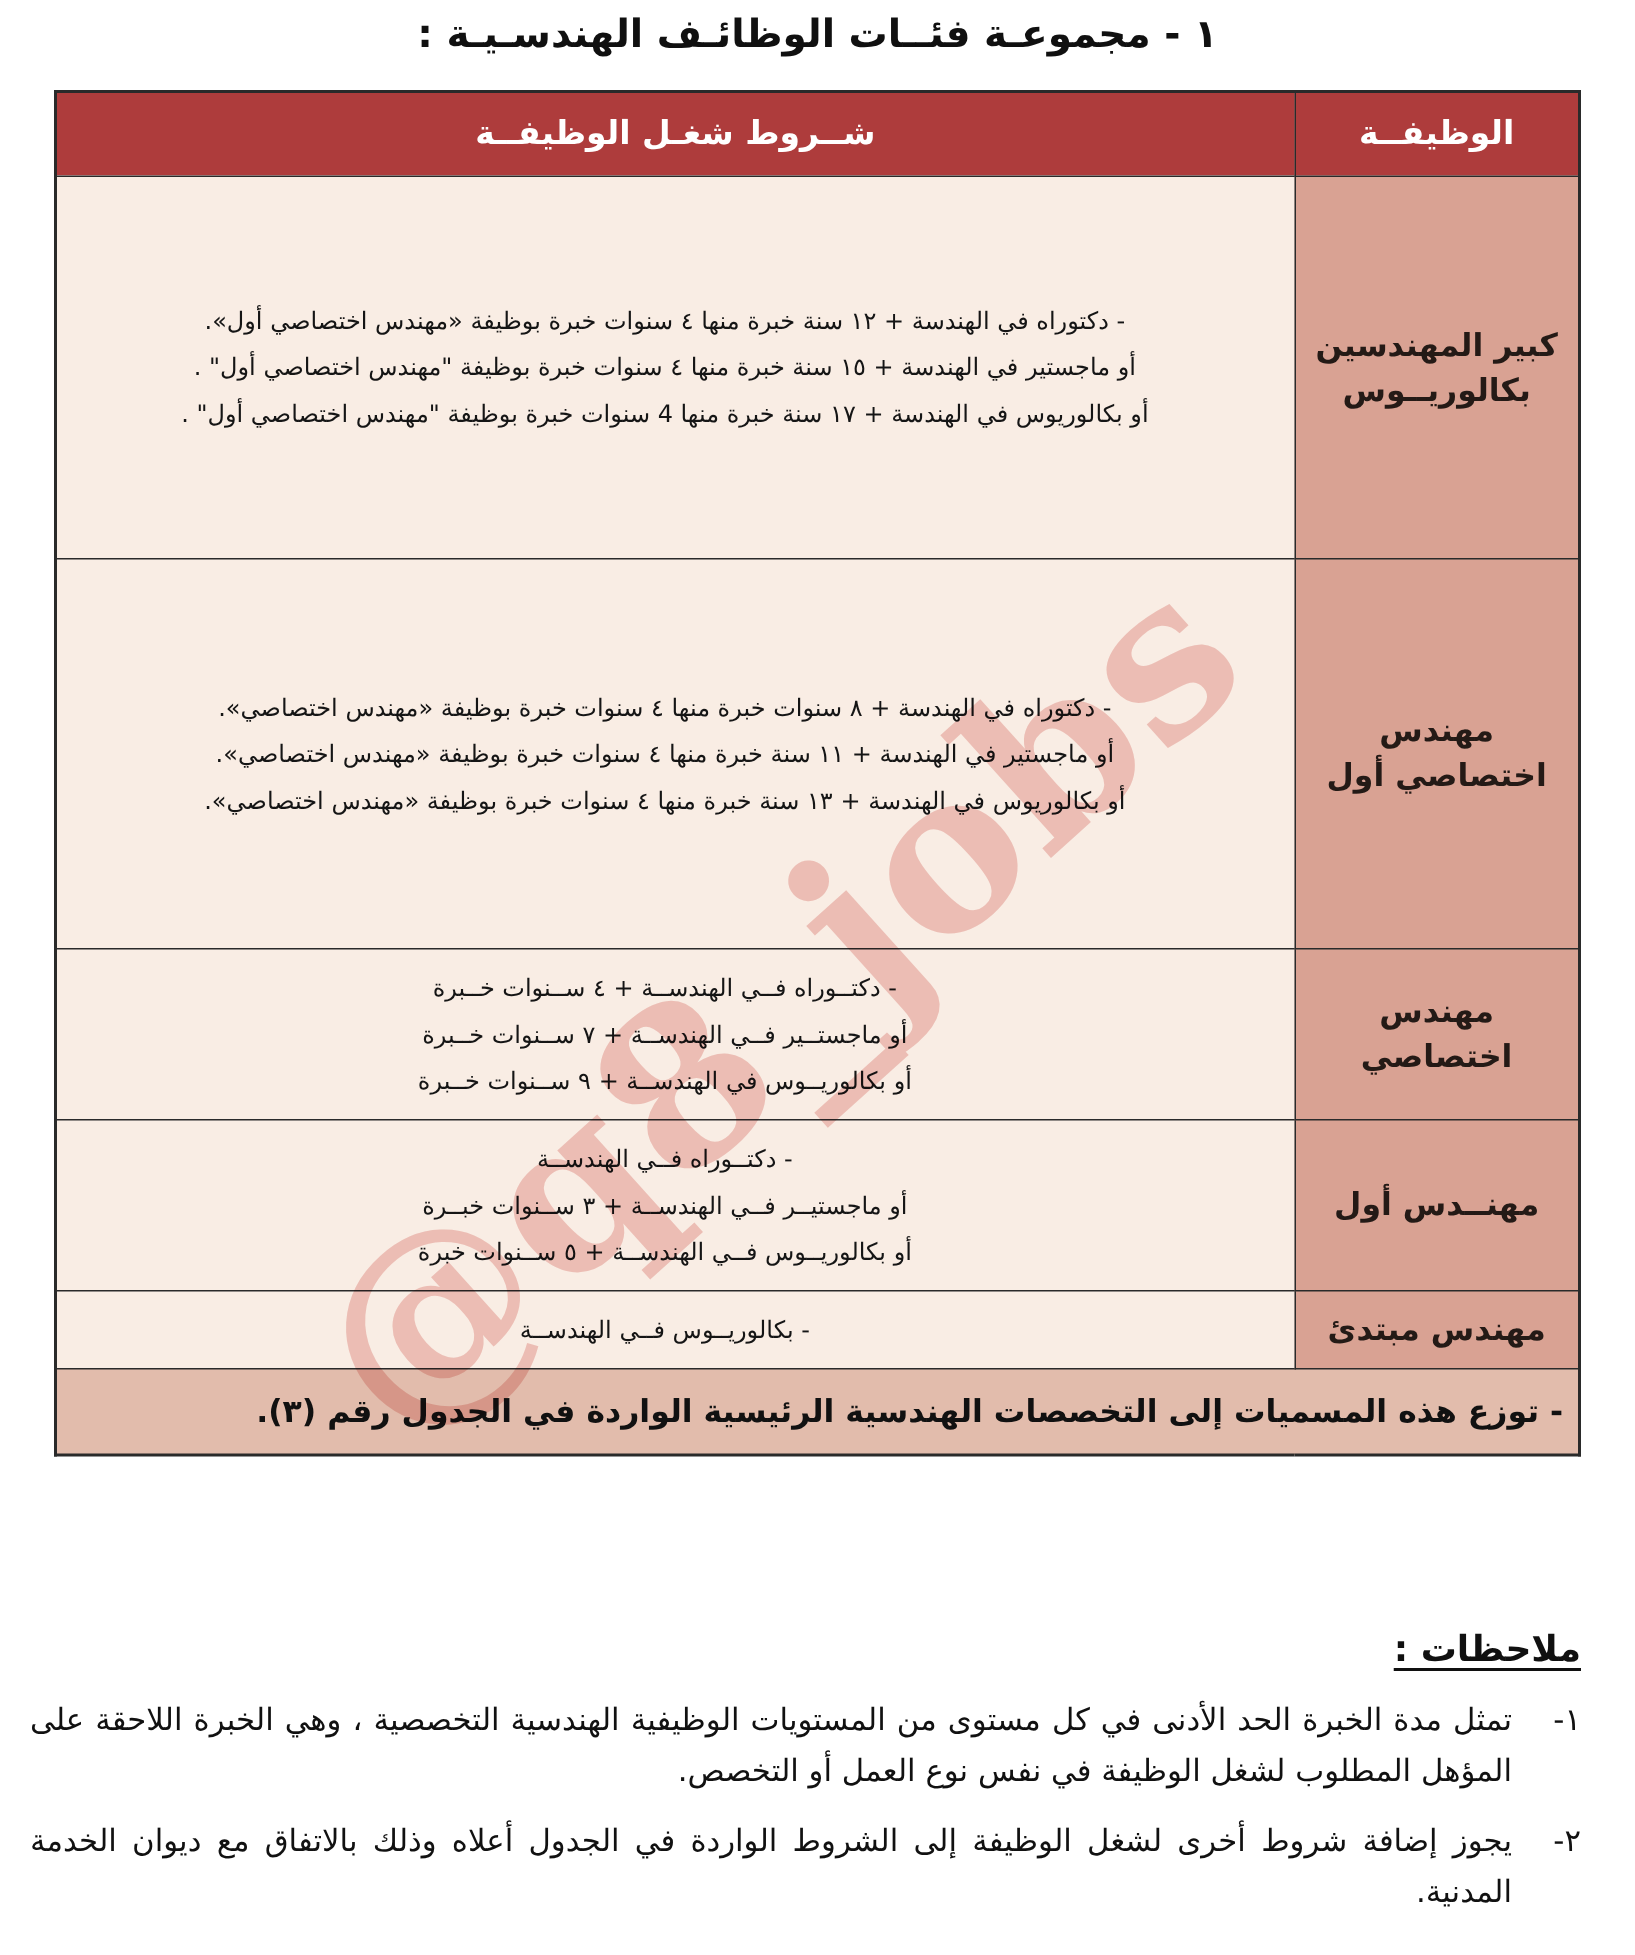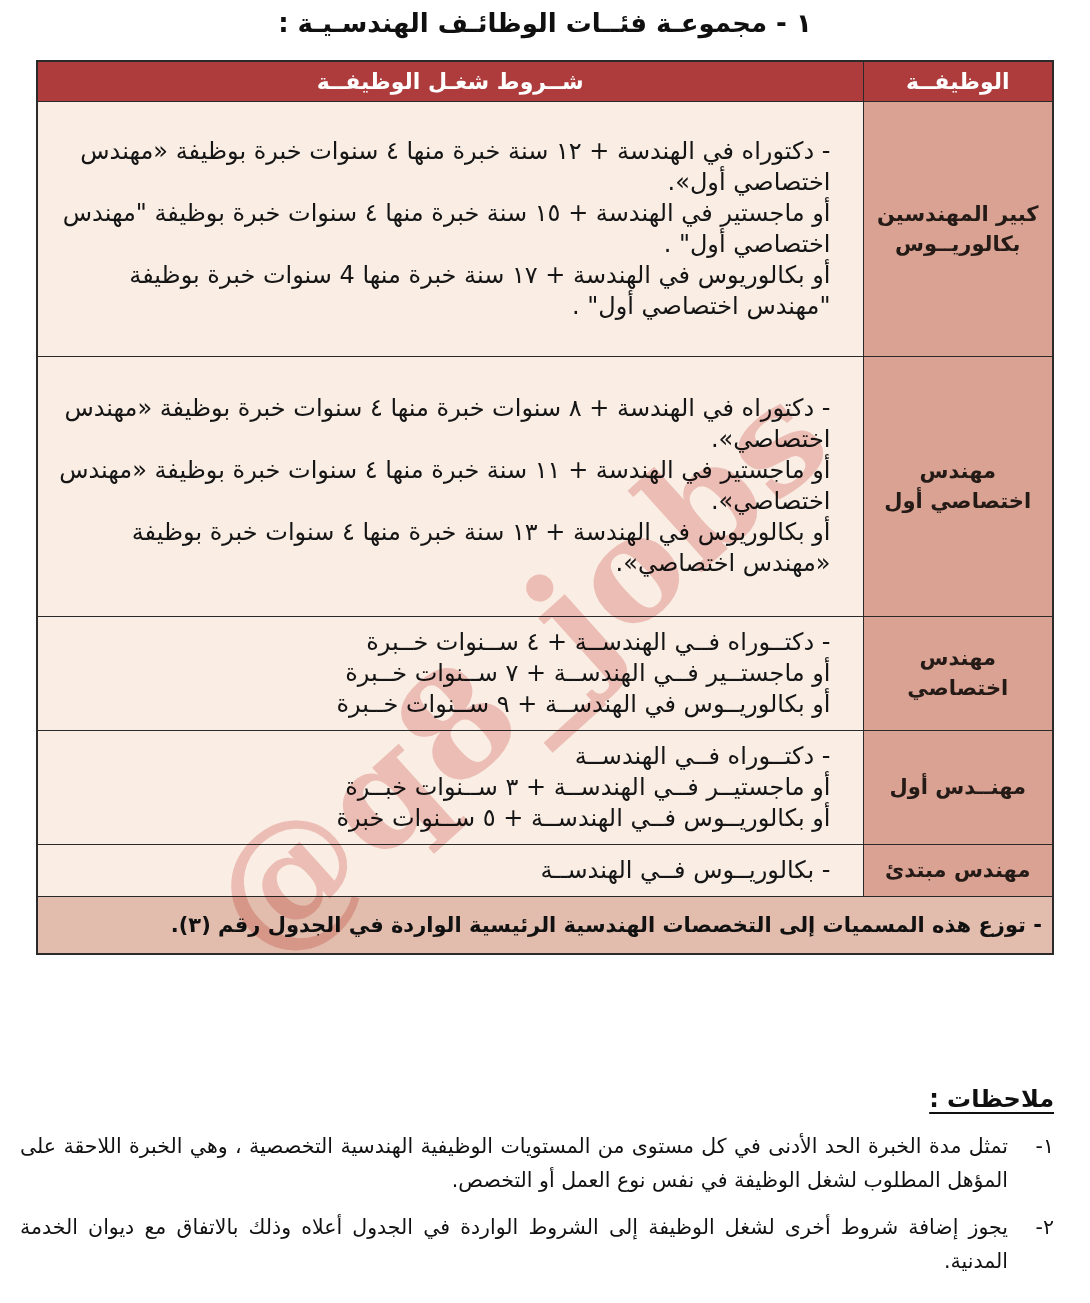--- a/index.html
+++ b/index.html
@@ -30,34 +30,34 @@
     width:100%;border-collapse:collapse;table-layout:fixed;
     direction:rtl;border:2px solid var(--border);
   }
   td{border:1px solid var(--border);}
   .main-header td{
     height:48px;background:var(--header_bg);color:#fff;
     text-align:center;vertical-align:middle;
     font-weight:bold;font-size:23px;letter-spacing:.5px;
   }
   .col-header td{
-    height:40px;background:var(--header_bg);color:#fff;
+    height:56px;background:var(--header_bg);color:#fff;
     text-align:center;vertical-align:middle;
     font-weight:bold;font-size:22px;
   }
   .job-cell{
     background:var(--job_bg);
     text-align:center;vertical-align:middle;
     font-weight:bold;font-size:21px;line-height:30px;
     color:#241a16;padding:4px 12px;
   }
   .cond-cell{
     background:var(--cond_bg);
-    text-align:right;vertical-align:middle;
-    font-size:24px;line-height:31px;
+    text-align:center;vertical-align:middle;
+    font-size:16px;line-height:31px;
     padding:10px 32px 10px 18px;
     white-space:pre-line;color:#151515;
   }
   .r1 td{height:255px;}
   .r2 td{height:260px;}
   .r3 td{height:97px;}
   .r4 td{height:102px;}
   .r5 td{height:75px;}
   .r6 td{height:41px;}
   .footer-row td{

